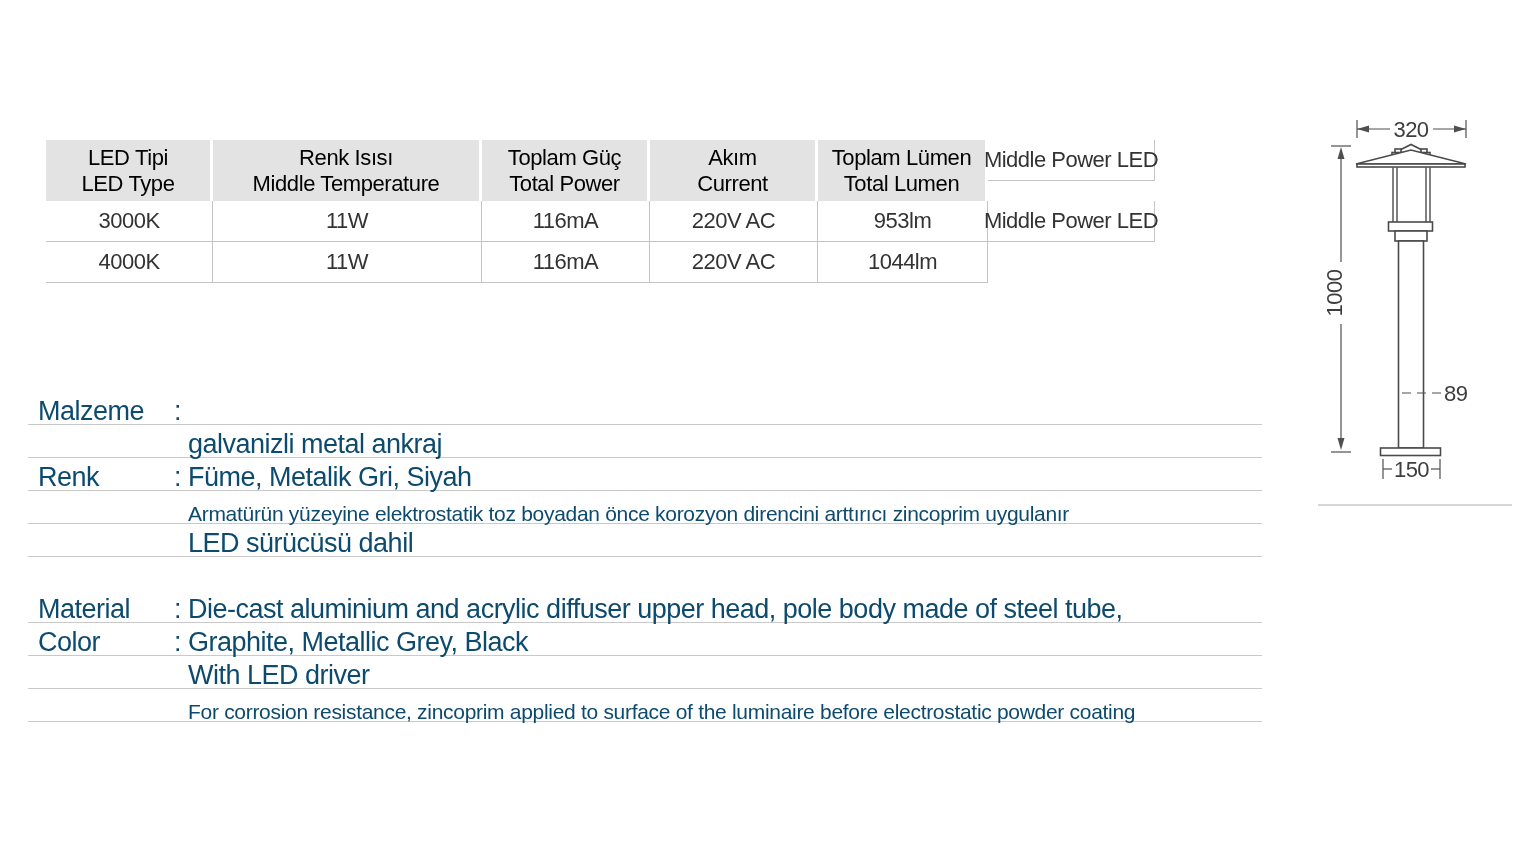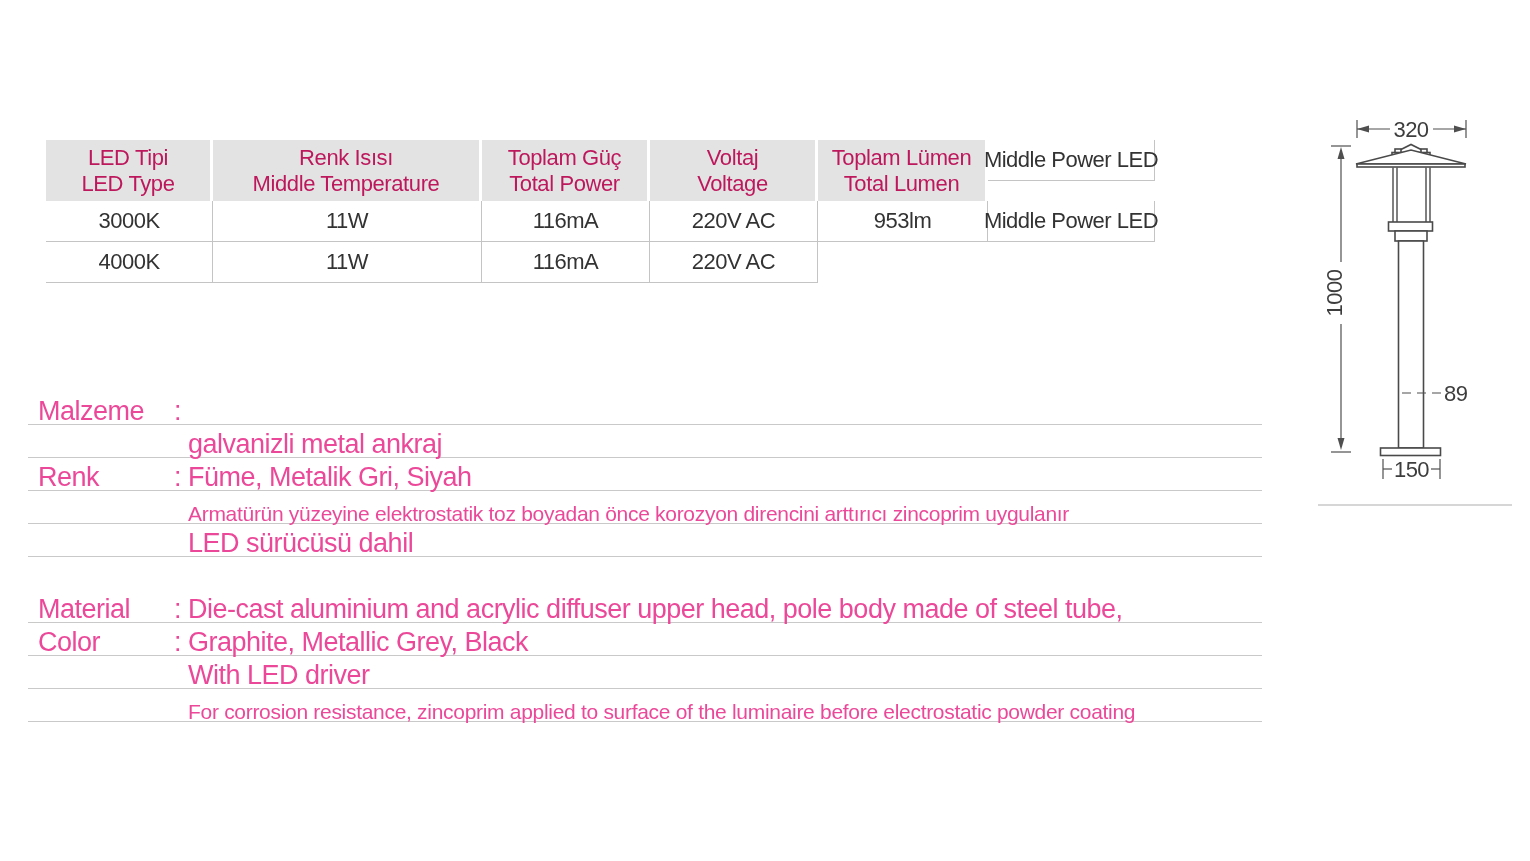--- a/index.html
+++ b/index.html
@@ -15,21 +15,21 @@
     position:absolute;left:46px;top:140px;
     display:grid;
     grid-template-columns:167px 269px 168px 168px 170px 167px;
   }
   .th{
     background:#e3e3e3;
     height:61px;
     box-sizing:border-box;
     border-right:3px solid #ffffff;
     display:flex;flex-direction:column;align-items:center;justify-content:center;
-    font-size:22px;line-height:26px;color:#be185d;
+    font-size:22px;line-height:26px;color:#000000;
     letter-spacing:-0.4px;white-space:nowrap;
   }
   .th:last-child{border-right:none;}
   .td{
     height:41px;box-sizing:border-box;
     border-right:1px solid #c4c4c4;
     border-bottom:1px solid #c4c4c4;
     display:flex;align-items:center;justify-content:center;
     font-size:22px;color:#333333;letter-spacing:-0.5px;white-space:nowrap;
     background:#fff;
@@ -37,21 +37,21 @@
 
   
   .spec-block{
     position:absolute;left:28px;top:392px;width:1234px;
   }
   .spec-row{
     height:33px;box-sizing:border-box;
     border-bottom:1px solid #c9c9c9;
     display:flex;align-items:flex-start;
     padding-top:7px;line-height:25px;
-    white-space:nowrap;color:#ec4899;
+    white-space:nowrap;color:#0c4a6e;
   }
   .spec-row.spacer{border-bottom:none;}
   .spec-label{width:146px;padding-left:10px;box-sizing:border-box;font-size:27px;letter-spacing:-0.5px;}
   .spec-colon{width:14px;font-size:27px;}
   .spec-text{flex:1;font-size:27px;letter-spacing:-0.5px;}
   .spec-row.sm .spec-text{font-size:21px;letter-spacing:-0.3px;padding-top:3px;}
 
   
   .drawing{position:absolute;left:1318px;top:106px;}
   .drawing svg{display:block;}
@@ -73,38 +73,39 @@
       </div>
       <div class="th">
         <span>Renk Isısı</span>
         <span>Middle Temperature</span>
       </div>
       <div class="th">
         <span>Toplam Güç</span>
         <span>Total Power</span>
       </div>
       <div class="th">
-        <span>Voltaj</span>
-        <span>Voltage</span>
+        <span>Akım</span>
+        <span>Current</span>
       </div>
       <div class="th">
         <span>Toplam Lümen</span>
         <span>Total Lumen</span>
       </div>
       <div class="td">Middle Power LED</div>
       <div class="td">3000K</div>
       <div class="td">11W</div>
       <div class="td">116mA</div>
       <div class="td">220V AC</div>
       <div class="td">953lm</div>
       <div class="td">Middle Power LED</div>
       <div class="td">4000K</div>
       <div class="td">11W</div>
       <div class="td">116mA</div>
       <div class="td">220V AC</div>
+      <div class="td">1044lm</div>
     </div>
 
   <div class="spec-block" id="specBlock">
       <div class="spec-row">
         <span class="spec-label">Malzeme</span>
         <span class="spec-colon">:</span>
       </div>
       <div class="spec-row">
         <span class="spec-label"></span>
         <span class="spec-colon"></span>

